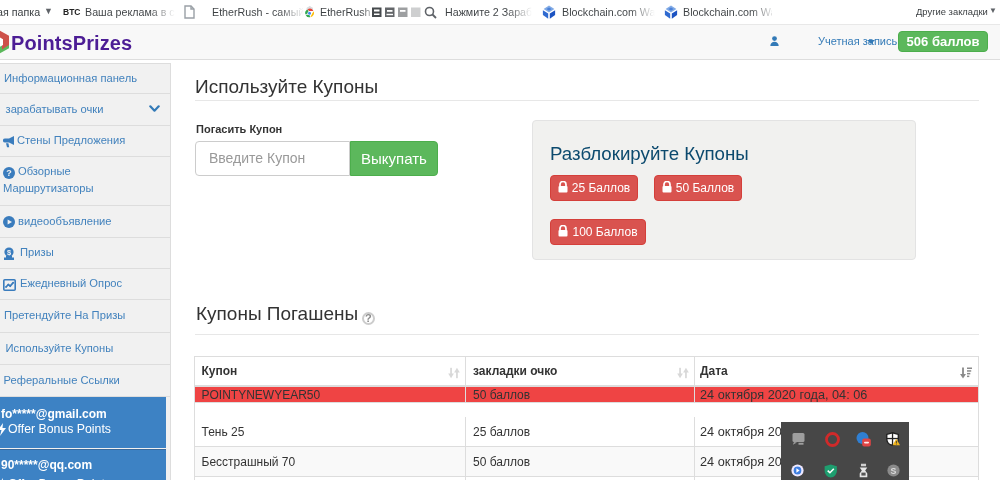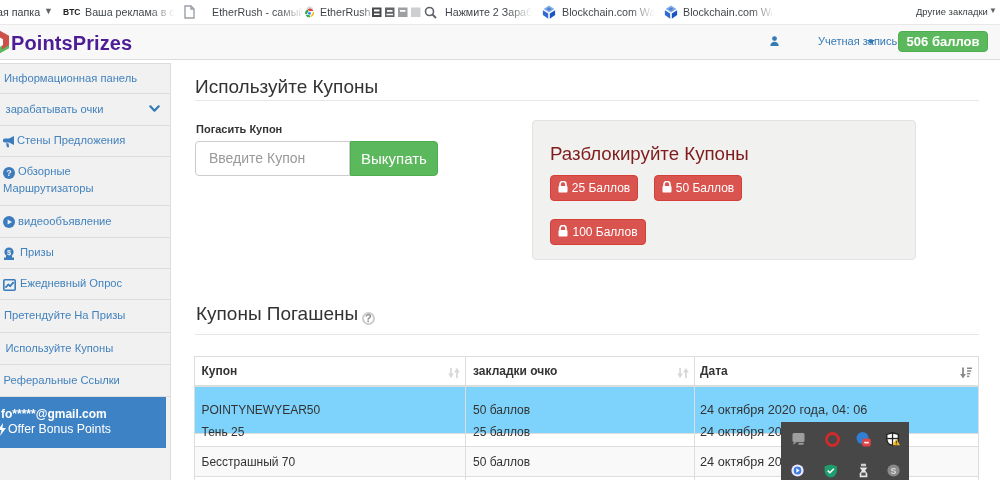--- a/index.html
+++ b/index.html
@@ -45,21 +45,21 @@
   #lbl { position:absolute; left:196px; top:123px; font-size:11px; font-weight:bold; color:#333; }
   #cinput { position:absolute; left:195px; top:141px; width:155px; height:35px; background:#fff;
     border:1px solid #ccc; border-radius:4px 0 0 4px; color:#999; font-size:14px;
     line-height:33px; padding-left:13px; }
   #cbtn { position:absolute; left:350px; top:141px; width:88px; height:35px; background:#5cb85c;
     border:1px solid #4cae4c; border-radius:0 4px 4px 0; color:#fff; font-size:15px;
     text-align:center; line-height:33px; }
 
   #well { position:absolute; left:532px; top:120px; width:384px; height:140px; background:#f1f1ef;
     border:1px solid #e3e3e3; border-radius:4px; }
-  #welltitle { position:absolute; left:17px; top:22px; font-size:18.7px; color:#7f1d1d; }
+  #welltitle { position:absolute; left:17px; top:22px; font-size:18.7px; color:#0c4a6e; }
   .rbtn svg.lk { vertical-align:-1px; margin-right:4px; }
   .sorticon { margin-top:2px; }
   .rbtn { position:absolute; height:26px; background:#d9534f; border:1px solid #d43f3a;
     border-radius:4px; color:#fff; font-size:12px; line-height:24px; text-align:center; }
 
   h2.main { position:absolute; left:196px; top:303px; font-size:19px; font-weight:normal; color:#333; }
   #qmark { position:absolute; left:361.5px; top:311.5px; width:13.5px; height:13.5px; border-radius:50%;
     border:2px solid #ccc; color:#8a8a8a; font-size:11px; font-weight:bold; text-align:center;
     line-height:9.8px; }
   .hr2 { position:absolute; left:195px; top:334px; width:784px; height:0; border-top:1px solid #e7e7e7; }
@@ -213,20 +213,27 @@
     <div class="sitem gray" style="top:301px; height:32px;">
         <span class="txt" style="left:3.5px;">Реферальные Ссылки</span>
       </div>
     <div class="blue-block" style="top:333px; height:51px;">
       <div style="position:absolute; left:1px; top:10px; font-weight:bold; font-size:12px;">fo*****@gmail.com</div>
       <svg class="abs" style="left:-3px; top:26px;" width="10" height="13" viewBox="0 0 10 13">
         <polygon points="6,0 1,7 4.5,7 3,13 9,5 5.5,5" fill="#fff"></polygon>
       </svg>
       <div style="position:absolute; left:8px; top:25px; font-size:12.3px;">Offer Bonus Points</div>
     </div>
+    <div class="blue-block" style="top:385px; height:32px; border-top:1px solid #39699c;">
+      <div style="position:absolute; left:1px; top:8px; font-weight:bold; font-size:12px;">90*****@qq.com</div>
+      <svg class="abs" style="left:-3px; top:28px;" width="10" height="13" viewBox="0 0 10 13">
+        <polygon points="6,0 1,7 4.5,7 3,13 9,5 5.5,5" fill="#fff"></polygon>
+      </svg>
+      <div style="position:absolute; left:8px; top:27px; font-size:12.3px;">Offer Bonus Points</div>
+    </div>
   </div>
 
   <h1 class="main">Используйте Купоны</h1>
   <div class="hr1"></div>
   <div id="lbl">Погасить Купон</div>
   <div id="cinput">Введите Купон</div>
   <div id="cbtn">Выкупать</div>
 
   <div id="well">
     <div id="welltitle">Разблокируйте Купоны</div>
@@ -275,21 +282,21 @@
             <polygon points="0,7 6,7 3,11.5"></polygon>
         <rect x="7" y="0.5" width="5" height="1.5"></rect>
             <rect x="7" y="3.2" width="4.2" height="1.5"></rect>
         <rect x="7" y="5.9" width="3.3" height="1.5"></rect>
             <rect x="7" y="8.6" width="2.3" height="1.5"></rect>
           </g>
       </svg>
       <div class="cdiv" style="left:270px;"></div>
       <div class="cdiv" style="left:499px;"></div>
     </div>
-    <div class="trow" style="top:30px; height:47px; background:#7dd3fc;">
+    <div class="trow" style="top:30px; height:16px; background:#ef4444;">
       <span class="cell" style="left:6.5px;">POINTYNEWYEAR50</span>
       <span class="cell" style="left:278px;">50 баллов</span>
       <span class="cell" style="left:505px; font-size:12.7px;">24 октября 2020 года, 04: 06</span>
       <div class="cdiv" style="left:270px;"></div>
       <div class="cdiv" style="left:499px;"></div>
     </div>
     <div class="trow" style="top:60px; height:30px;">
       <span class="cell" style="left:6.5px;">Тень 25</span>
       <span class="cell" style="left:278px;">25 баллов</span>
       <span class="cell" style="left:505px; font-size:12.7px;">24 октября 2020 года, 04: 05</span>

